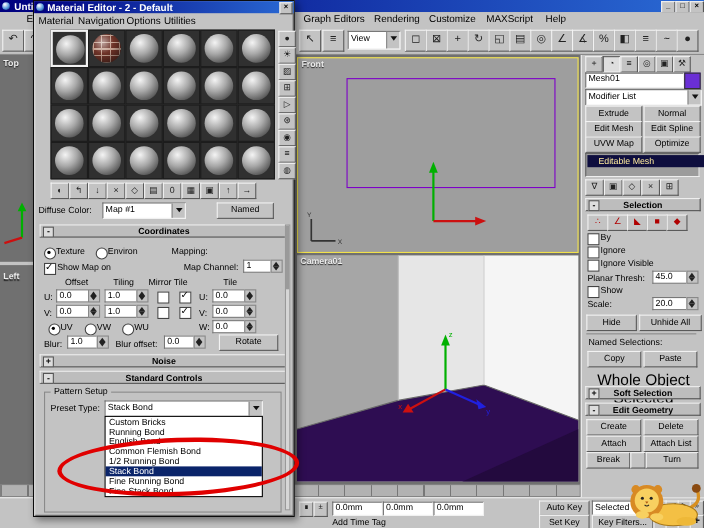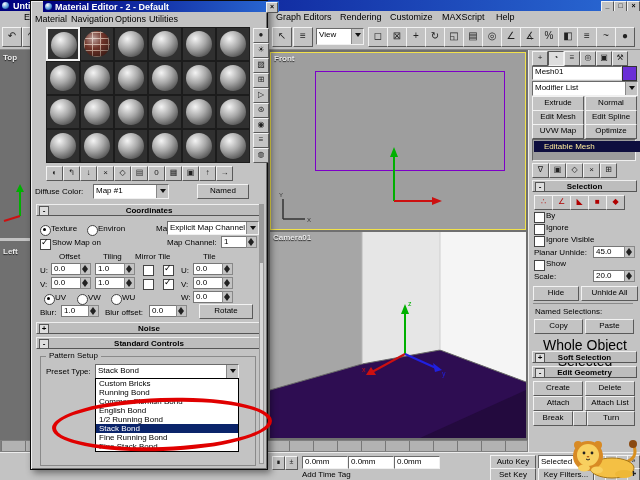--- a/index.html
+++ b/index.html
@@ -234,21 +234,21 @@
     <span class="ib s red" style="left:41px;top:145px;width:17px;">◣</span>
     <span class="ib s red" style="left:59px;top:145px;width:17px;">■</span>
     <span class="ib s red" style="left:77px;top:145px;width:17px;">◆</span>
 
     <span class="cb" style="left:5px;top:162px;"></span>
     <span class="lbl" style="left:17px;top:161px;">By</span>
     <span class="cb" style="left:5px;top:174px;"></span>
     <span class="lbl" style="left:17px;top:173px;">Ignore</span>
     <span class="cb" style="left:5px;top:186px;"></span>
     <span class="lbl" style="left:17px;top:185px;">Ignore Visible</span>
-    <span class="lbl" style="left:5px;top:198px;">Planar Unhide:</span>
+    <span class="lbl" style="left:5px;top:198px;">Planar Thresh:</span>
     <span class="spin" style="left:64px;top:196px;width:42px;">
       <span class="v">45.0</span>
         <b class="a"></b>
     </span>
     <span class="cb" style="left:5px;top:210px;"></span>
     <span class="lbl" style="left:17px;top:209px;">Show</span>
     <span class="lbl" style="left:5px;top:222px;">Scale:</span>
     <span class="spin" style="left:64px;top:220px;width:42px;">
       <span class="v">20.0</span>
         <b class="a"></b>
@@ -290,21 +290,21 @@
     <circle cx="18" cy="25" r="11" fill="#f8d060"></circle>
     <circle cx="14" cy="23" r="1.4" fill="#222"></circle>
     <circle cx="22" cy="23" r="1.4" fill="#222"></circle>
     <polygon points="16.5,26 19.5,26 18,28" fill="#b05a10"></polygon>
     <path d="M16 29 Q18 31 20 29" fill="none" stroke="#222" stroke-width="1"></path>
     <ellipse cx="14" cy="38" rx="6" ry="3.5" fill="#f8d060"></ellipse>
     <ellipse cx="27" cy="40" rx="6" ry="3.5" fill="#f8d060"></ellipse>
   </svg>
 
   <div id="mated">
-    <div class="x tbar" style="left:12px;top:0;width:236px;height:11px;">
+    <div class="x tbar" style="left:0;top:0;width:236px;height:11px;">
       <i class="x appic" style="left:2px;top:2px;"></i>
       <span class="x ttl" style="left:12px;top:1px;">Material Editor - 2 - Default</span>
       <span class="x wbtn" style="left:223px;top:1px;width:10px;">×</span>
     </div>
     <span class="x mi t8" style="left:4px;top:13px;">Material</span>
     <span class="x mi t8" style="left:40px;top:13px;">Navigation</span>
     <span class="x mi t8" style="left:84px;top:13px;">Options</span>
     <span class="x mi t8" style="left:118px;top:13px;">Utilities</span>
 
     <div class="slotgrid" style="left:15px;top:26px;width:204px;height:136px;">
@@ -364,23 +364,20 @@
 
     <div class="rollout" style="left:5px;top:203px;width:226px;box-sizing:border-box;">
       <i class="pm">-</i>
       <span>Coordinates</span>
     </div>
     <span class="rad on" style="left:9px;top:224px;"></span>
     <span class="lbl" style="left:20px;top:223px;width:32px;overflow:hidden;">Texture</span>
     <span class="rad" style="left:56px;top:224px;"></span>
     <span class="lbl" style="left:67px;top:223px;width:30px;overflow:hidden;">Environ</span>
     <span class="lbl" style="left:100px;top:223px;margin-left:25px;">Mapping:</span>
-    <div class="combo" style="left:136px;top:220px;width:90px;height:12px;">
-      <span class="cv">Explicit Map Channel</span>
-    </div>
     <span class="cb on" style="left:9px;top:238px;"></span>
     <span class="lbl" style="left:21px;top:237px;">Show Map on</span>
     <span class="lbl" style="left:136px;top:237px;">Map Channel:</span>
     <span class="spin" style="left:190px;top:235px;width:36px;">
       <span class="v">1</span>
         <b class="a"></b>
     </span>
     <span class="lbl" style="left:28px;top:251px;">Offset</span>
     <span class="lbl" style="left:72px;top:251px;">Tiling</span>
     <span class="lbl" style="left:104px;top:251px;">Mirror Tile</span>
@@ -455,22 +452,22 @@
 
     <div class="grp" style="left:9px;top:355px;width:214px;height:108px;"></div>
     <span class="grpl" style="left:15px;top:350px;">Pattern Setup</span>
     <span class="lbl" style="left:15px;top:366px;">Preset Type:</span>
     <div class="combo" style="left:64px;top:363px;width:142px;height:13px;">
       <span class="cv">Stack Bond</span>
     </div>
     <div class="dlist" style="left:64px;top:377px;width:142px;">
       <div>Custom Bricks</div>
       <div>Running Bond</div>
+      <div>English Bond</div>
       <div>Common Flemish Bond</div>
-      <div>English Bond</div>
       <div>1/2 Running Bond</div>
       <div class="sel">Stack Bond</div>
       <div>Fine Running Bond</div>
       <div>Fine Stack Bond</div>
     </div>
 
     <div class="x" style="left:228px;top:203px;width:5px;height:260px;background:#d6d6d6;border:1px solid #999;box-sizing:border-box;">
       <div class="x" style="left:0;top:0;width:3px;height:58px;background:#9a9a9a;"></div>
     </div>
   </div>

